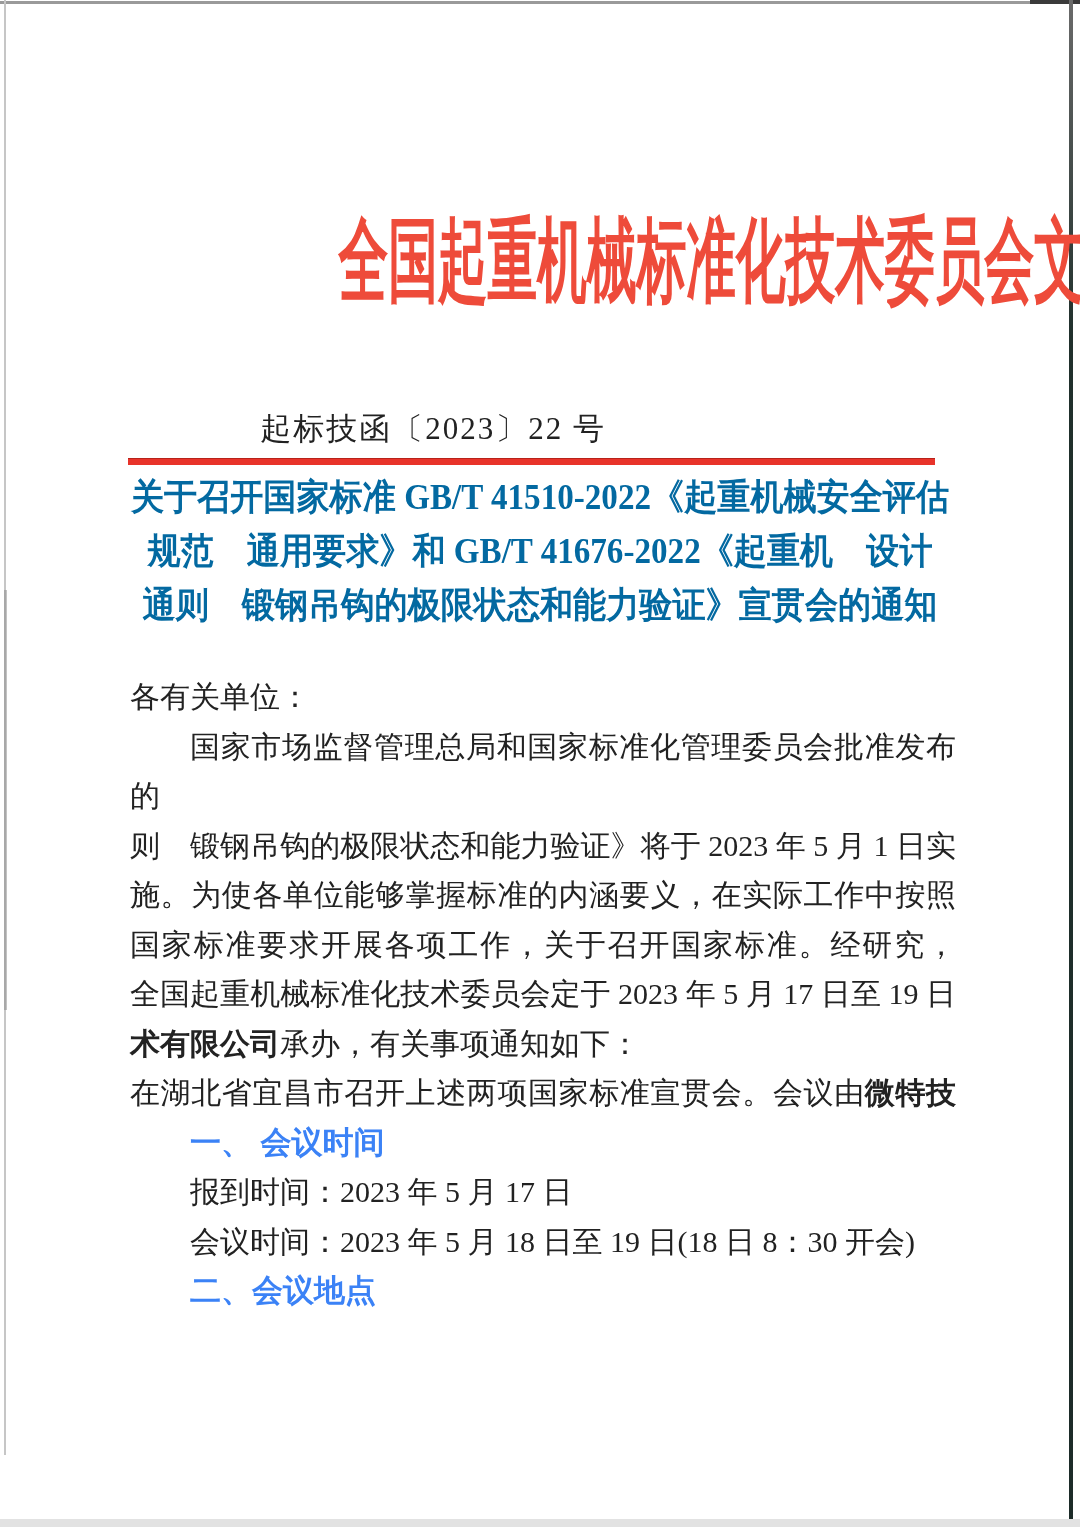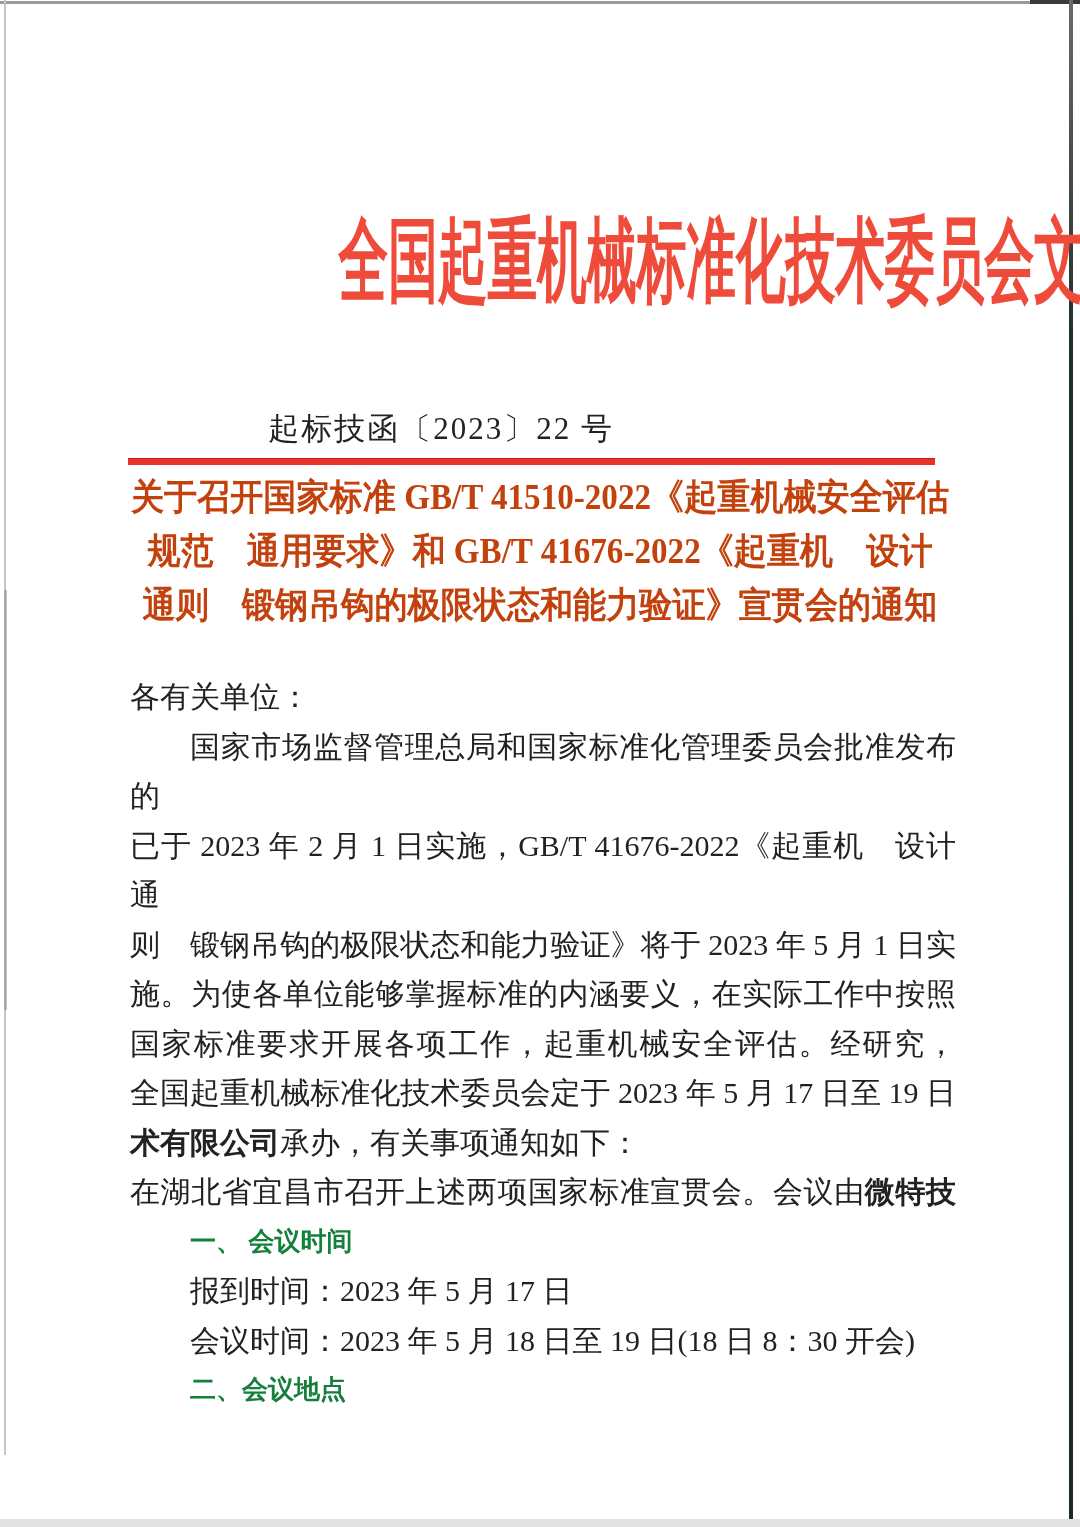--- a/index.html
+++ b/index.html
@@ -30,45 +30,45 @@
     text-align:center;line-height:130px;white-space:nowrap;
   }
   .org-title > span{
     display:inline-block;
     font-size:92px;font-weight:bold;color:var(--red-title);
     transform:scaleX(0.54);transform-origin:center;
     letter-spacing:0px;
   }
   .doc-number{
     position:absolute;top:408px;left:0;width:866px;
-    text-align:center;font-size:31px;letter-spacing:2px;color:#222;margin-left:8px;
+    text-align:center;font-size:31px;letter-spacing:2px;color:#222;
   }
   .red-rule{
     position:absolute;top:458px;left:128px;width:807px;height:7px;
     background:var(--red-rule);
     box-shadow:inset 0 1px 0 #b8221a;
   }
   
   .doc-title{
     position:absolute;top:470px;left:60px;width:960px;
-    text-align:center;font-weight:bold;color:#c2410c;
+    text-align:center;font-weight:bold;color:#0369a1;
     font-size:36px;line-height:54px;
   }
   .doc-title .tline{transform:scaleX(0.92);transform-origin:center;white-space:nowrap;}
   
   .body-block{
     position:absolute;top:636px;left:130px;width:826px;
     font-size:30px;line-height:49.5px;color:#222;margin-top:36px;
   }
   .bline{white-space:nowrap;}
   .bline.fill{white-space:normal;text-align:justify;text-align-last:justify;}
   .bline.indent{padding-left:60px;}
   .bline.indent.fill{padding-left:0;text-indent:60px;}
   .bline .b{font-weight:bold;}
-  .bline.heading{font-family:Liberation Serif, serif;font-weight:bold;font-size:26px;color:#15803d;}
+  .bline.heading{font-family:Liberation Sans, sans-serif;font-weight:bold;font-size:31px;color:#3b82f6;}
 </style>
 </head>
 <body>
 
 <div class="edge-top"></div>
 <div class="edge-top-right"></div>
 <div class="edge-right"></div>
 <div class="edge-left"></div>
 <div class="edge-left-dark"></div>
 <div class="edge-bottom"></div>
@@ -83,24 +83,23 @@
 
 <div class="doc-title">
   <div class="tline">关于召开国家标准 GB/T 41510-2022《起重机械安全评估</div>
   <div class="tline">规范　通用要求》和 GB/T 41676-2022《起重机　设计</div>
   <div class="tline">通则　锻钢吊钩的极限状态和能力验证》宣贯会的通知</div>
 </div>
 
 <div class="body-block">
     <div class="bline"><span>各有关单位：</span></div>
     <div class="bline indent fill"><span>国家市场监督管理总局和国家标准化管理委员会批准发布的</span></div>
-    <div class="bline fill"><span>已于 2023 年 2 月 1 日实施，GB/T 41676-2022《起重机　设计通</span></div>
     <div class="bline fill"><span>则　锻钢吊钩的极限状态和能力验证》将于 2023 年 5 月 1 日实</span></div>
     <div class="bline fill"><span>施。为使各单位能够掌握标准的内涵要义，在实际工作中按照</span></div>
-    <div class="bline fill"><span>国家标准要求开展各项工作，起重机械安全评估。经研究，</span></div>
+    <div class="bline fill"><span>国家标准要求开展各项工作，关于召开国家标准。经研究，</span></div>
     <div class="bline fill"><span>全国起重机械标准化技术委员会定于 2023 年 5 月 17 日至 19 日</span></div>
     <div class="bline"><span class="b">术有限公司</span><span>承办，有关事项通知如下：</span></div>
     <div class="bline fill"><span>在湖北省宜昌市召开上述两项国家标准宣贯会。会议由</span><span class="b">微特技</span></div>
     <div class="bline indent heading"><span class="b">一、 会议时间</span></div>
     <div class="bline indent"><span>报到时间：2023 年 5 月 17 日</span></div>
     <div class="bline indent"><span>会议时间：2023 年 5 月 18 日至 19 日(18 日 8：30 开会)</span></div>
     <div class="bline indent heading"><span class="b">二、会议地点</span></div>
   </div>
 
 </body></html>

